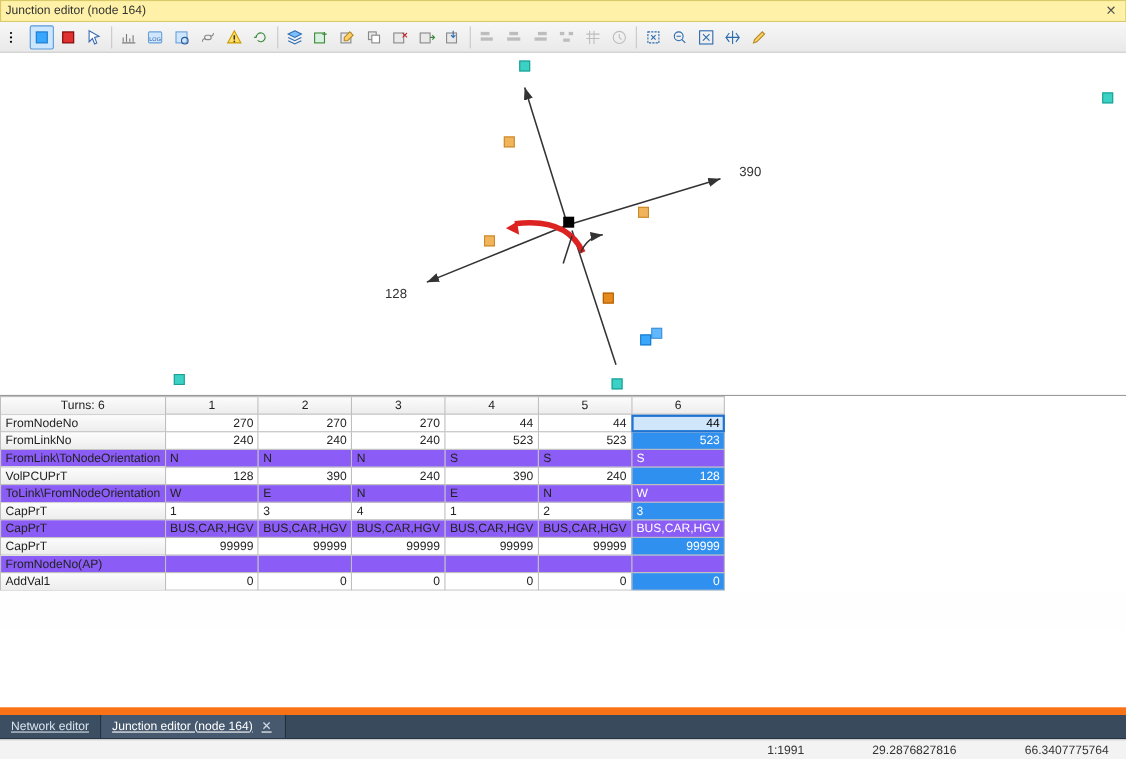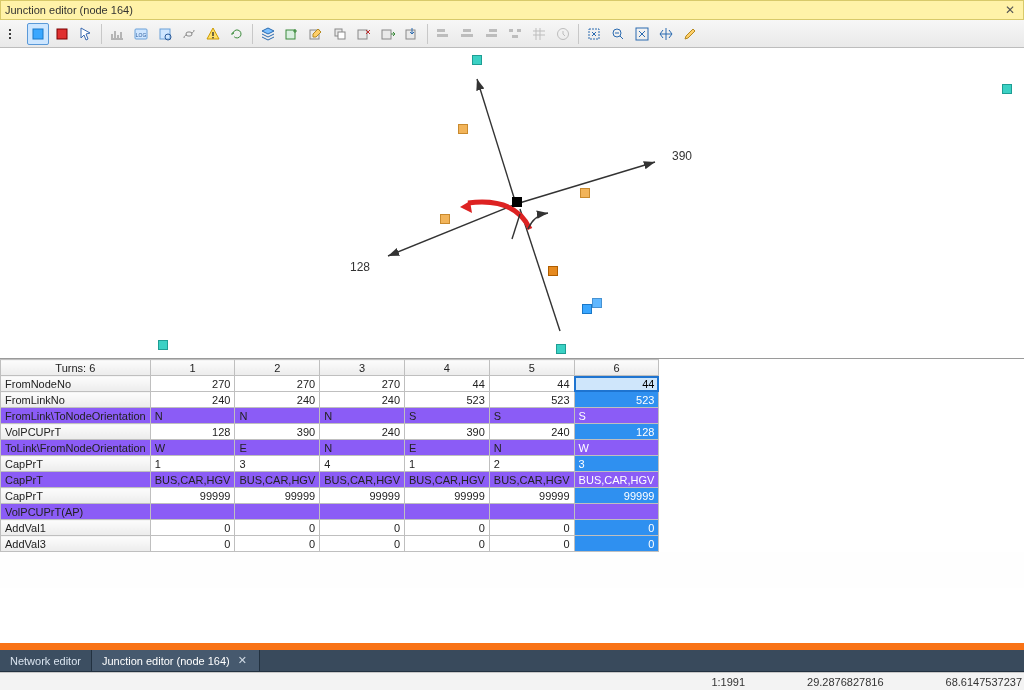--- a/index.html
+++ b/index.html
@@ -130,35 +130,36 @@
   }
   .tab {
     display: flex; align-items: center;
     padding: 4px 10px;
     font-size: 11px;
     color: #d9e3ee;
     border-right: 1px solid #223140;
     background: #3c4e61;
     cursor: pointer;
     gap: 6px;
+    text-decoration: underline;
   }
   .tab.active {
     background: #46596e;
     color: #fff;
   }
   .tab .x { font-size: 11px; color: #cfd9e4; padding: 0 2px; cursor: pointer; }
   
   .statusbar {
     height: 18px;
     background: #f3f3f3;
     border-top: 1px solid #c8c8c8;
     display: flex;
     justify-content: flex-end;
     gap: 62px;
-    padding: 0 2px;
+    padding: 0 16px;
     align-items: center;
     font-size: 11px;
     color: #333;
   }
 </style>
 </head>
 <body>
 
 <div class="titlebar">
   <span class="title">Junction editor (node 164)</span>
@@ -453,39 +454,30 @@
         <tr>
           <th class="rowhdr">CapPrT</th>
           <td>99999</td>
           <td>99999</td>
           <td>99999</td>
           <td>99999</td>
           <td>99999</td>
           <td class="sel">99999</td>
         </tr>
         <tr class="altband">
-          <th class="rowhdr">VolPCUPrT(AP)</th>
+          <th class="rowhdr">FromNodeNo(AP)</th>
           <td></td>
           <td></td>
           <td></td>
           <td></td>
           <td></td>
           <td class="sel"></td>
         </tr>
         <tr>
           <th class="rowhdr">AddVal1</th>
-          <td>0</td>
-          <td>0</td>
-          <td>0</td>
-          <td>0</td>
-          <td>0</td>
-          <td class="sel">0</td>
-        </tr>
-        <tr>
-          <th class="rowhdr">AddVal3</th>
           <td>0</td>
           <td>0</td>
           <td>0</td>
           <td>0</td>
           <td>0</td>
           <td class="sel">0</td>
         </tr>
       </tbody>
     </table>
   <div class="grid-pad"></div>
@@ -497,14 +489,14 @@
   </div>
   <div class="tab active">
     <span>Junction editor (node 164)</span>
     <span class="x">✕</span>
   </div>
 </div>
 
 <div class="statusbar">
   <span>1:1991</span>
   <span>29.2876827816</span>
-  <span>68.6147537237</span>
+  <span>66.3407775764</span>
 </div>
 
 </body></html>

